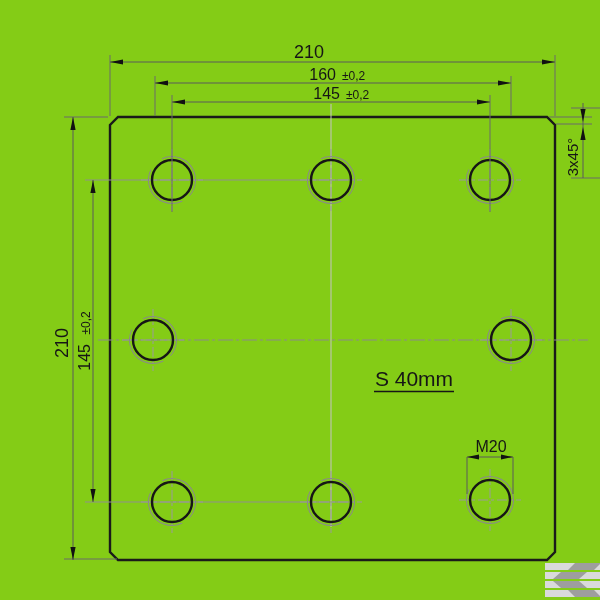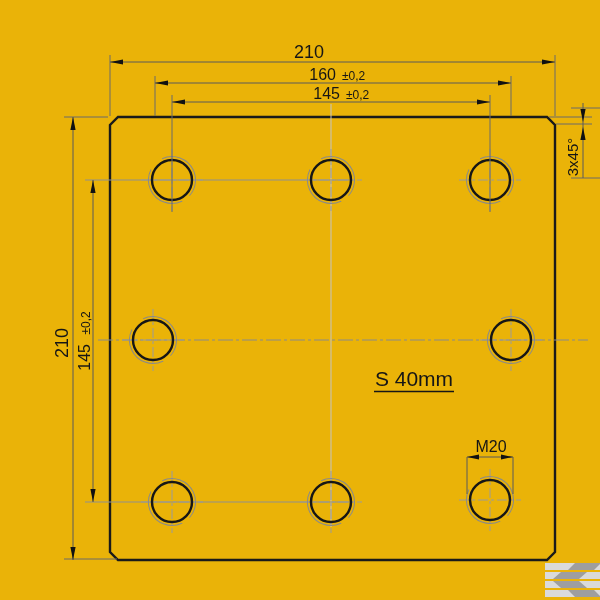--- a/index.html
+++ b/index.html
@@ -1,19 +1,19 @@
 <!DOCTYPE html>
 <html><head>
 <meta charset="utf-8">
 <style>
   html,body{margin:0;padding:0;background:#ffffff;}
   .canvas{
     position:relative;
     width:600px;height:600px;
-    background:#eab308;
+    background:#84cc16;
     font-family:"Liberation Sans", sans-serif;
     overflow:hidden;
   }
   svg text{
     font-family:"Liberation Sans", sans-serif;
     fill:#161616;
   }
 </style>
 </head>
 <body>

